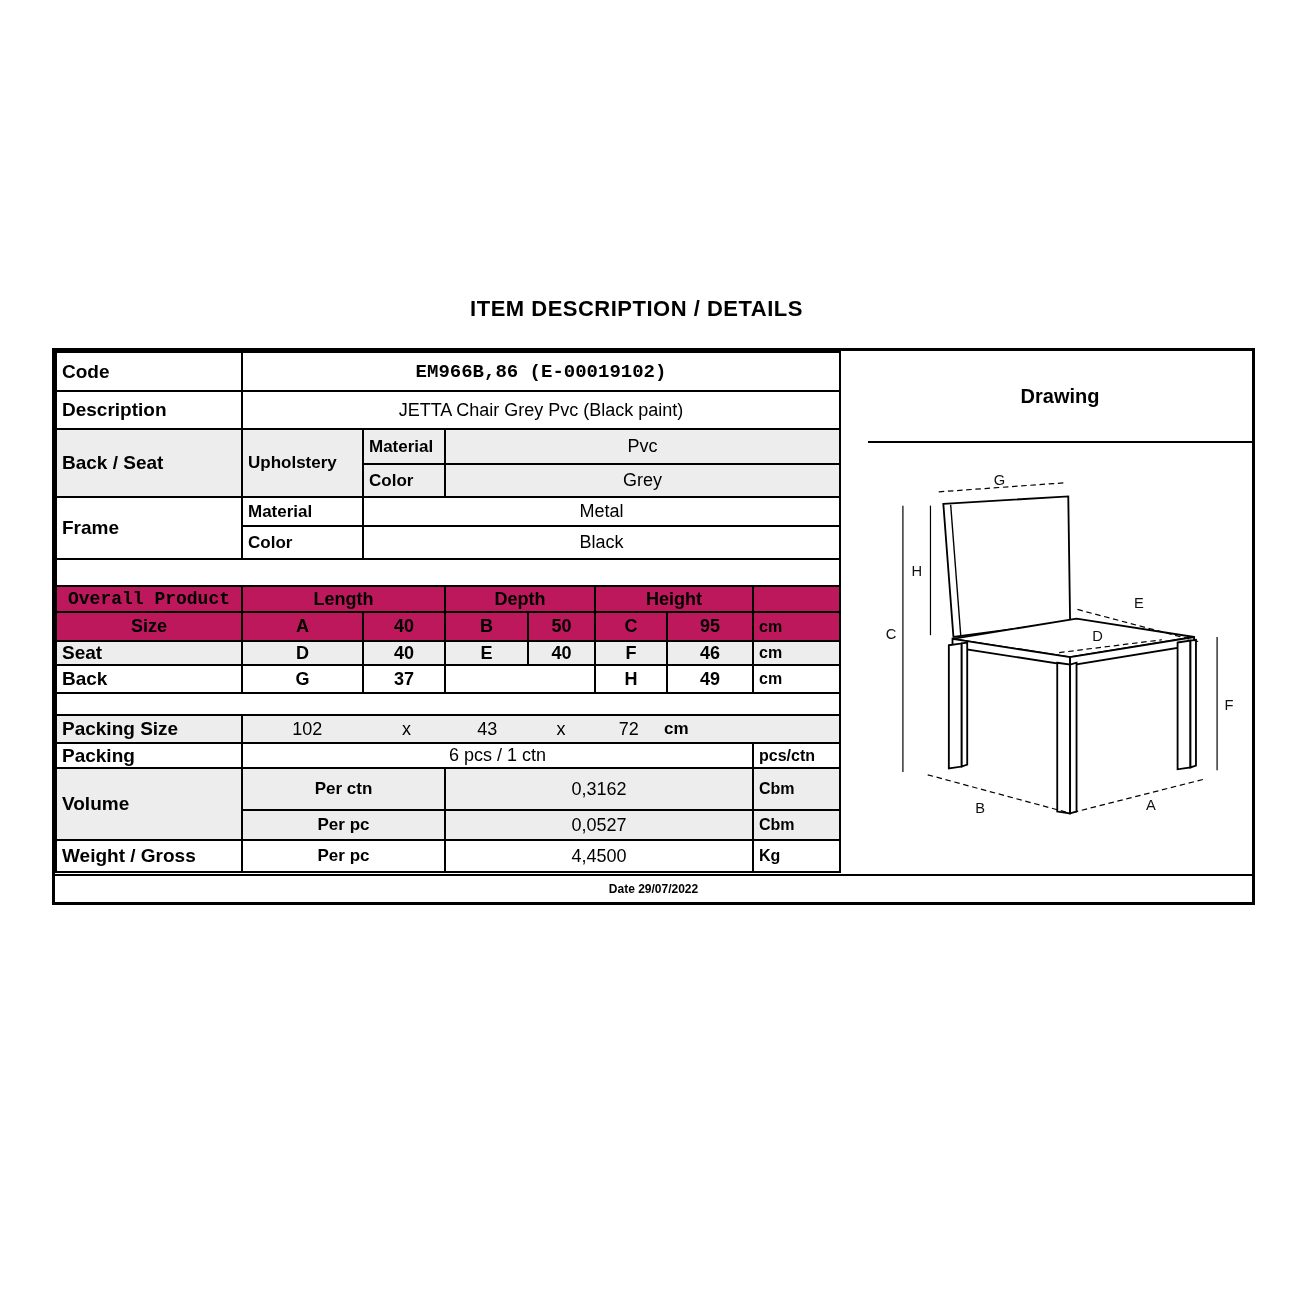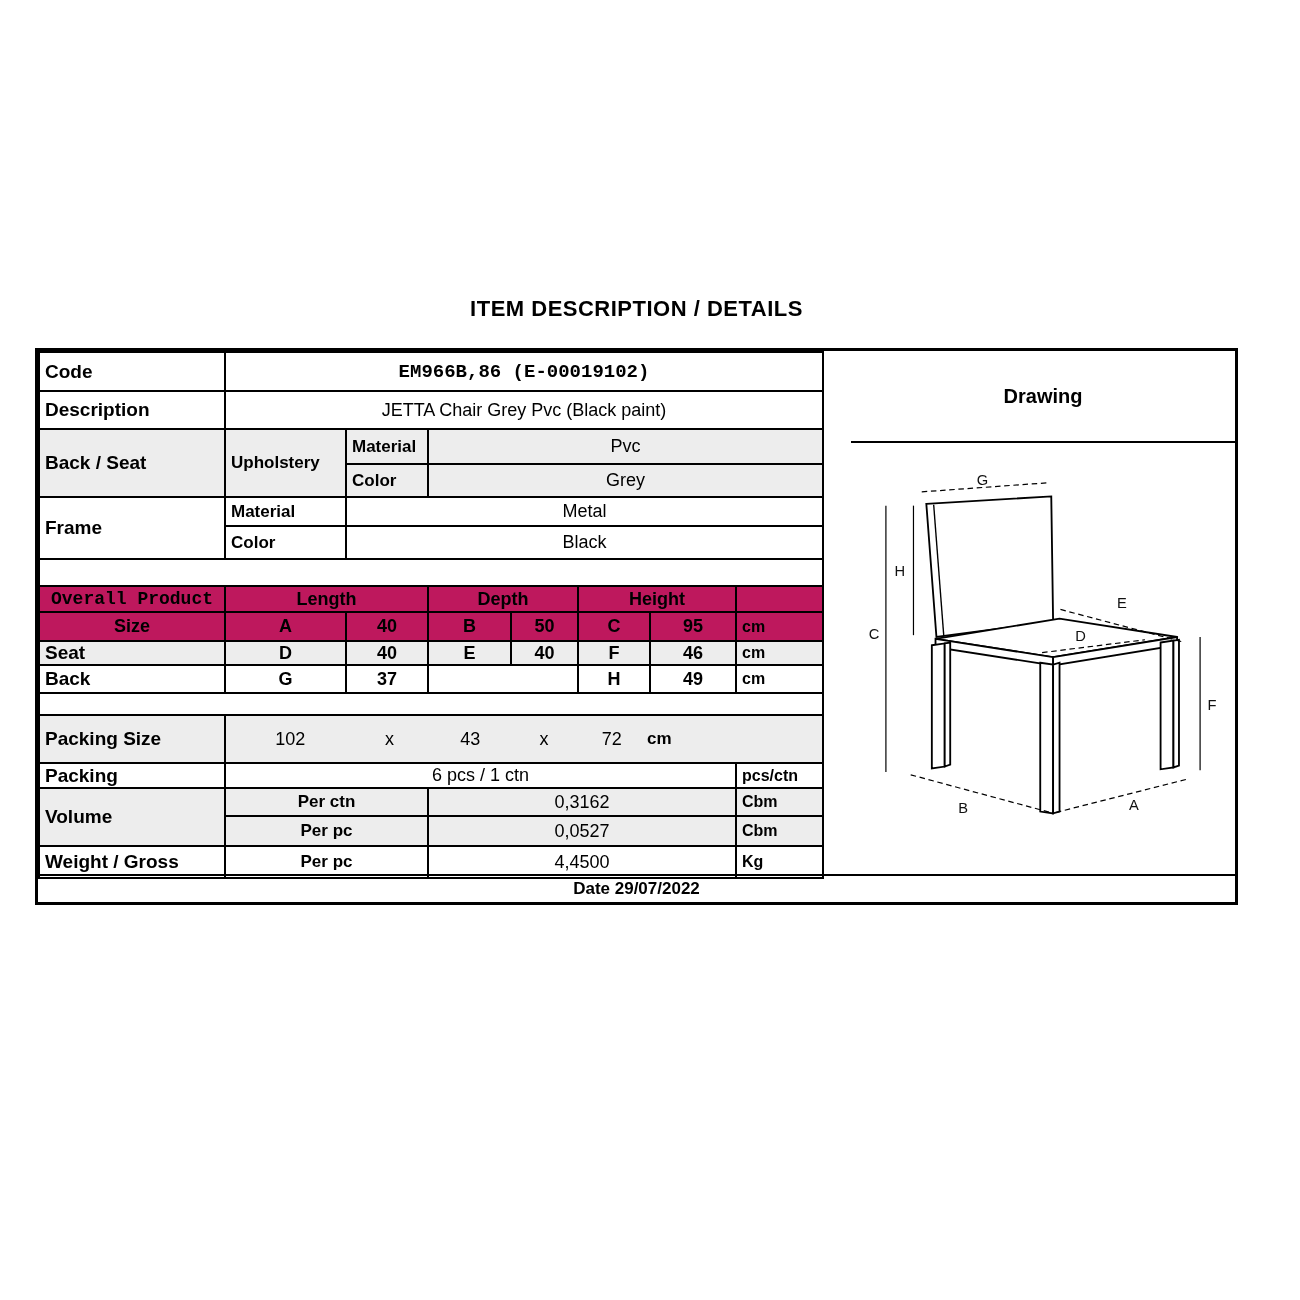--- a/index.html
+++ b/index.html
@@ -5,37 +5,37 @@
   html,body{margin:0;padding:0;background:#fff;}
   .page{
     position:relative;width:1300px;height:1300px;background:#ffffff;
     font-family:"Liberation Sans","DejaVu Sans",sans-serif;color:#000;
   }
   .doc-title{
     position:absolute;left:35px;top:296px;width:1203px;
     text-align:center;font-size:22px;font-weight:bold;letter-spacing:.5px;
   }
   .sheet{
-    position:absolute;left:35px;top:348px;width:1203px;height:557px;
+    position:absolute;left:52px;top:348px;width:1203px;height:557px;
     border:3px solid #000;box-sizing:border-box;display:flex;flex-direction:column;
   }
   .sheet-main{display:flex;flex:1 1 auto;min-height:0;}
   
   table.spec{
     border-collapse:collapse;table-layout:fixed;width:786px;flex:0 0 786px;
     font-size:18px;
   }
   table.spec td{
     border:2px solid #000;padding:0 5px;box-sizing:border-box;
     overflow:hidden;white-space:nowrap;vertical-align:middle;
   }
   tr.r1{height:39px}tr.r2{height:38px}tr.r3{height:35px}tr.r4{height:33px}
   tr.r5{height:29px}tr.r6{height:33px}tr.r7{height:27px}tr.r8{height:26px}
   tr.r9{height:29px}tr.r10{height:14px}tr.r11{height:28px}tr.r12{height:22px}
-  tr.r13{height:48px}tr.r14{height:25px}tr.r15{height:28px}tr.r16{height:30px}
+  tr.r13{height:28px}tr.r14{height:25px}tr.r15{height:42px}tr.r16{height:30px}
   tr.r17{height:32px}
   td.lbl{font-weight:bold;font-size:19px;text-align:left;}
   td.sub{font-weight:bold;font-size:17px;text-align:left;}
   td.subc{font-weight:bold;font-size:17px;text-align:left;}
   td.val{text-align:center;font-weight:normal;}
   td.valb{text-align:center;font-weight:bold;font-size:19px;font-family:Liberation Mono, monospace;}
   td.num{text-align:center;font-weight:bold;}
   td.unit{font-weight:bold;font-size:16px;text-align:left;padding-left:4px;}
   td.per{text-align:center;font-weight:bold;font-size:17px;}
   td.yellow{background:#be185d;}
@@ -53,21 +53,21 @@
   .drawing-panel{flex:1 1 auto;display:flex;flex-direction:column;min-width:0;padding-left:27px;}
   .drawing-header{
     height:90px;border-bottom:2px solid #000;display:flex;align-items:center;
     justify-content:center;font-weight:bold;font-size:20px;
   }
   .drawing-area{flex:1 1 auto;position:relative;}
   .drawing-area svg{position:absolute;left:0;top:0;width:100%;height:100%;}
   
   .date-row{
     border-top:2px solid #000;height:26px;display:flex;align-items:center;
-    justify-content:center;font-weight:bold;font-size:17px;flex:0 0 auto;margin-top:9px;
+    justify-content:center;font-weight:bold;font-size:12px;flex:0 0 auto;margin-top:9px;
   }
 </style>
 </head>
 <body>
 
 <div class="page">
 
   <div class="doc-title">ITEM DESCRIPTION / DETAILS</div>
 
   <div class="sheet">

